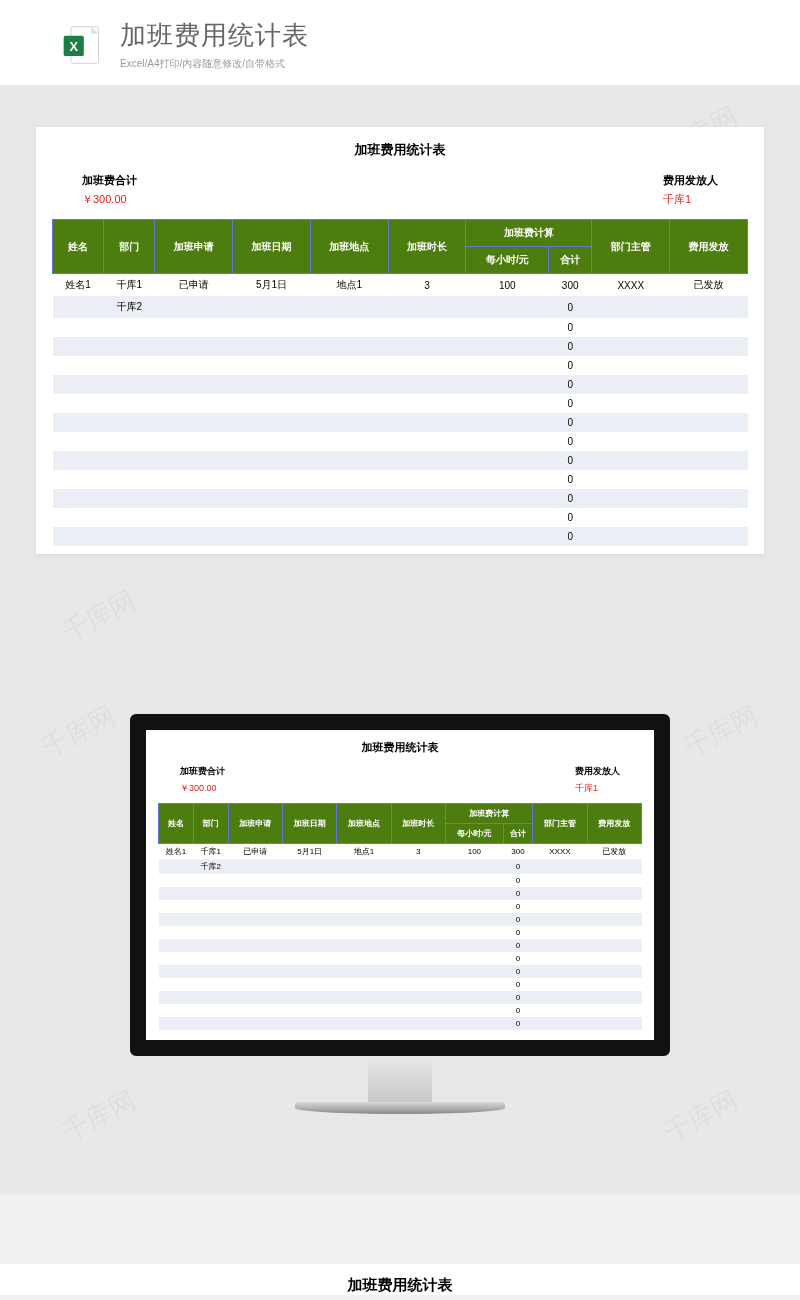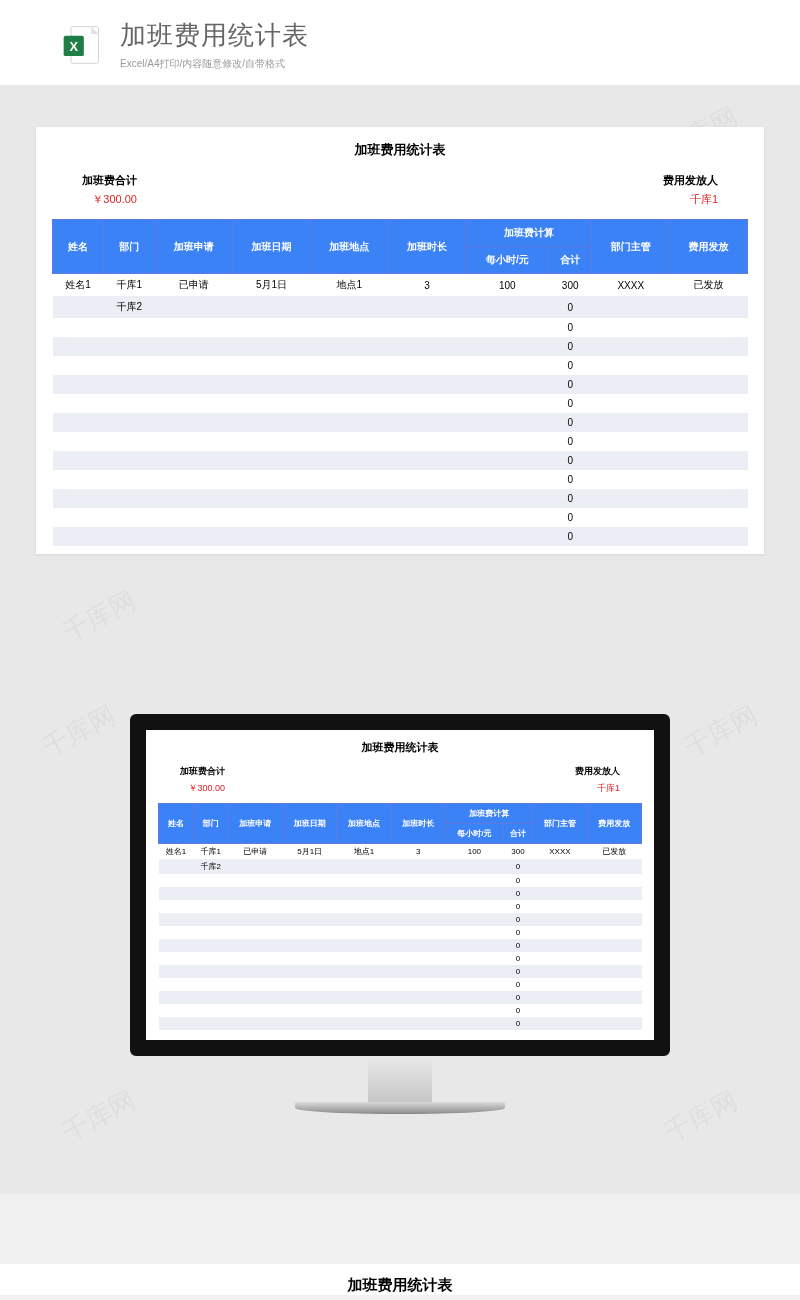--- a/index.html
+++ b/index.html
@@ -55,30 +55,30 @@
     font-weight: bold;
     font-size: 13px;
     margin-bottom: 14px;
   }
   .summary-row {
     display: flex;
     justify-content: space-between;
     padding: 0 30px 12px;
     font-size: 11px;
   }
-  .summary-col { text-align: right; }
+  .summary-col { text-align: left; }
   .summary-col .label { font-weight: bold; margin-bottom: 4px; }
   .summary-col .val { color: #d22; font-weight: normal; }
   table {
     width: 100%;
     border-collapse: collapse;
     font-size: 10px;
   }
   thead th {
-    background: #3b82f6;
+    background: #4d7c0f;
     color: #fff;
     font-weight: bold;
     padding: 6px 2px;
     border: 1px solid #6078e0;
     text-align: center;
   }
   tbody td {
     text-align: center;
     padding: 4px 2px;
     height: 18px;

